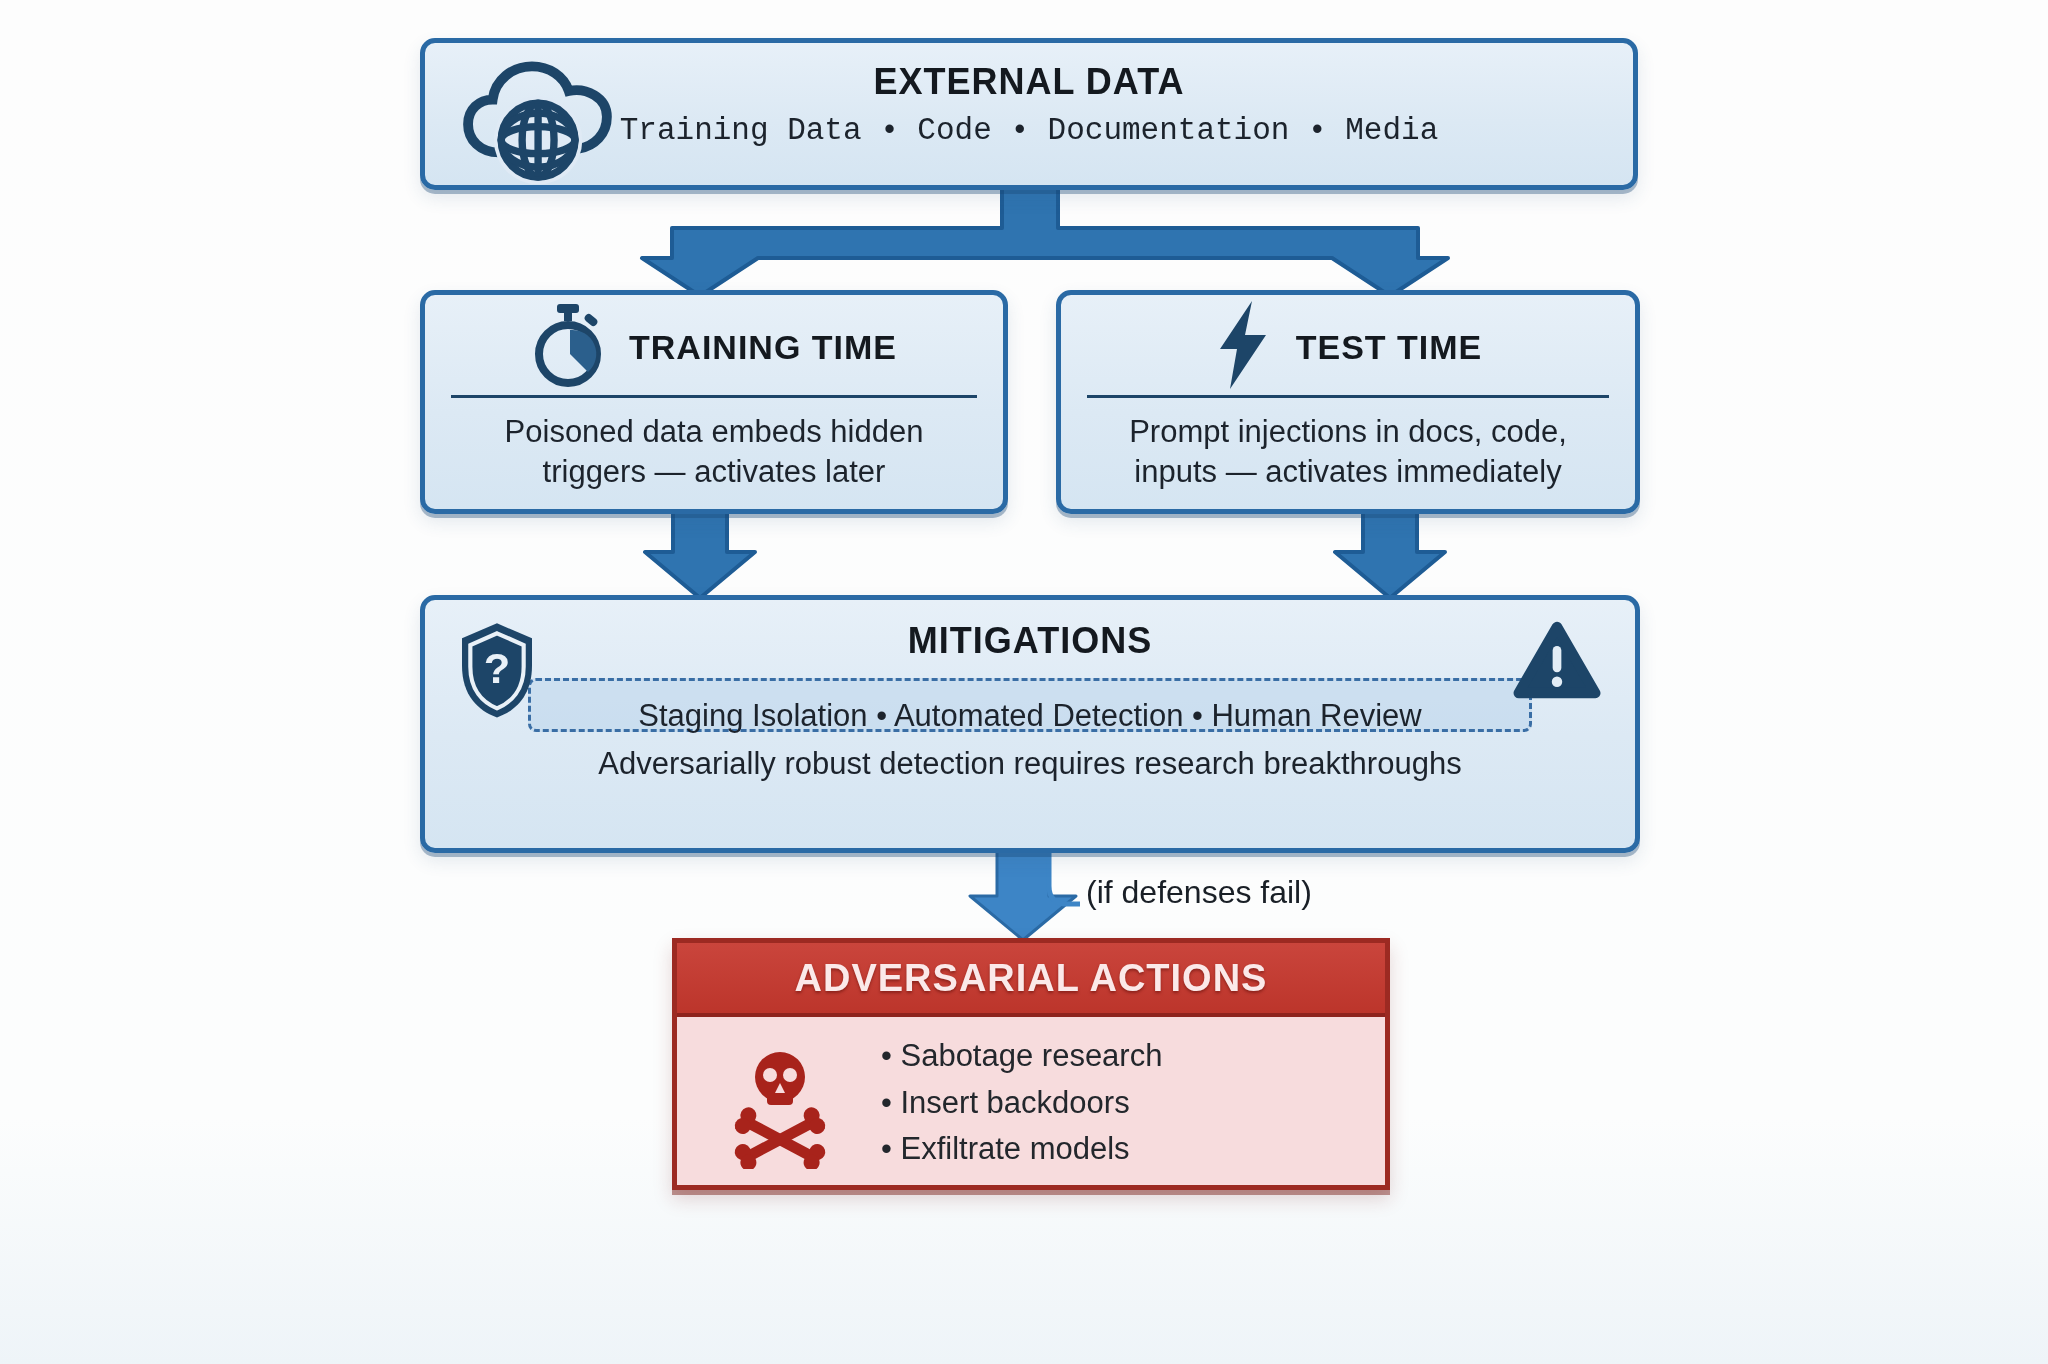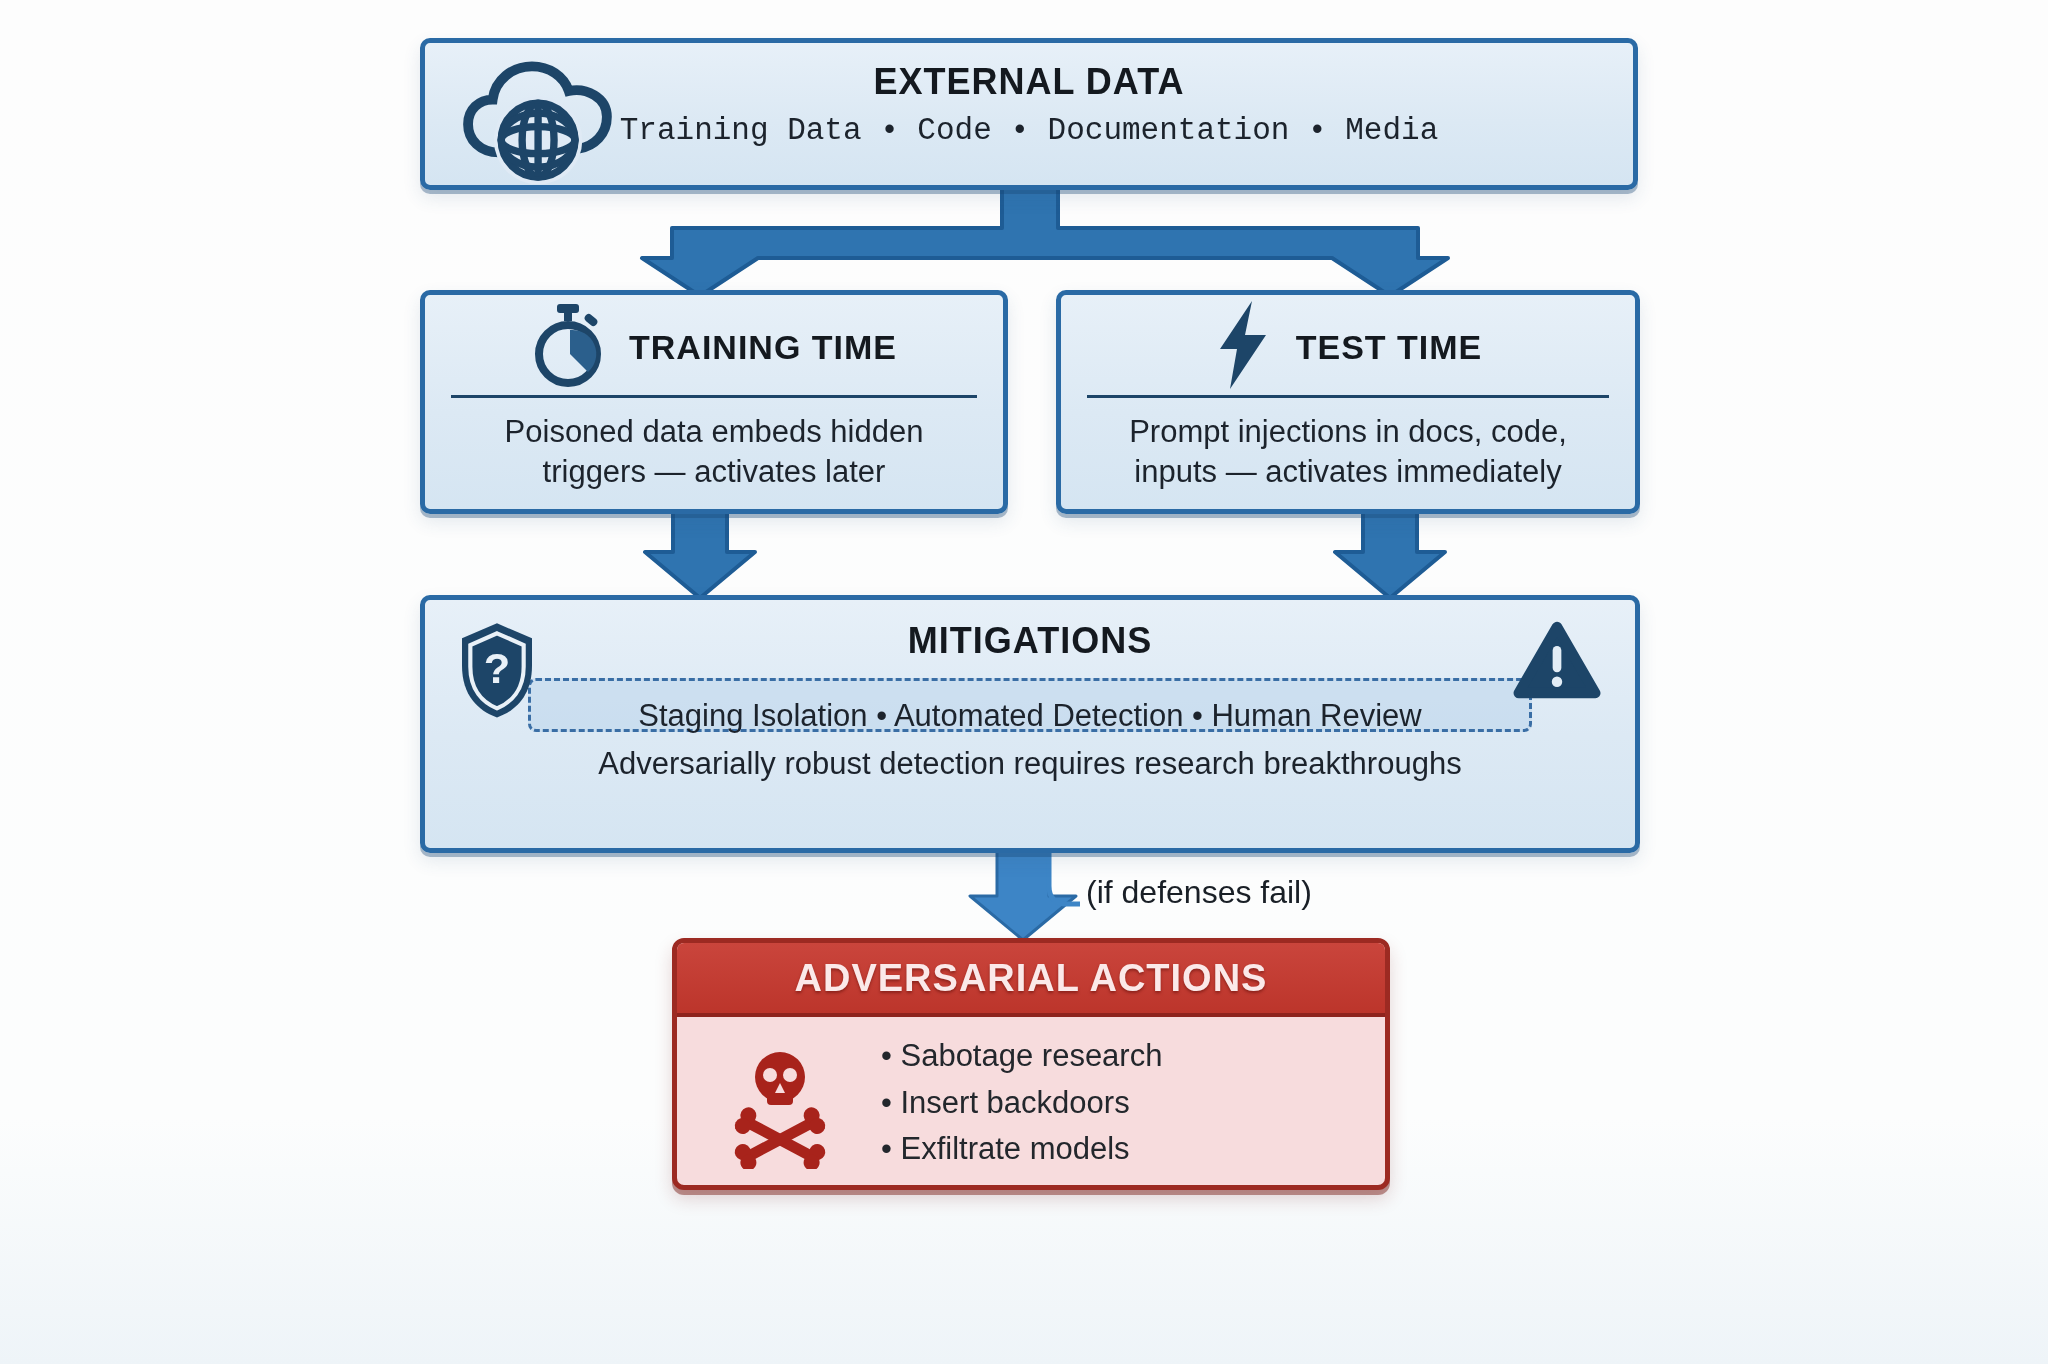--- a/index.html
+++ b/index.html
@@ -5,21 +5,21 @@
   html,body{margin:0;padding:0;background:#ffffff;}
   .canvas{
     position:relative;width:2048px;height:1364px;overflow:hidden;
     background:linear-gradient(180deg,#fdfdfd 0%,#fcfdfd 82%,#eef4f8 100%);
     font-family:"Liberation Sans",sans-serif;color:#1b2129;
   }
   .arrow-layer{position:absolute;left:0;top:0;z-index:1;}
   .bluebox{
     position:absolute;z-index:2;box-sizing:border-box;
     background:linear-gradient(180deg,#e7f0f8 0%,#dce9f4 55%,#d5e5f2 100%);
-    border:5px solid #2a6aa5;border-radius:10px;
+    border:5px solid #2a6aa5;border-radius:15px;
     box-shadow:0 4px 0 rgba(24,70,114,.35),0 8px 18px rgba(40,80,120,.12);
   }
   .node-title{font-weight:bold;font-size:36px;letter-spacing:1px;text-align:center;color:#14191f;}
   .node-sub{font-size:31px;text-align:center;color:#1c232c;font-family:Liberation Mono, monospace;}
   
   #external-data{left:420px;top:38px;width:1218px;height:152px;}
   #external-data .node-title{margin-top:18px;}
   #external-data .node-sub{margin-top:10px;}
   #external-data .icon{position:absolute;left:32px;top:6px;}
   
@@ -39,21 +39,21 @@
     border:3px dashed #3a6ea5;border-radius:8px;background:rgba(176,206,233,.40);
     font-size:31px;line-height:70px;text-align:center;color:#1c232c;
   }
   .mit-note{font-size:31px;text-align:center;margin-top:14px;color:#1c232c;}
   
   .fail-label{position:absolute;left:1086px;top:874px;z-index:2;font-size:32px;color:#191f26;}
   
   #adversarial{
     position:absolute;z-index:2;box-sizing:border-box;
     left:672px;top:938px;width:718px;height:252px;
-    background:#f7dcdd;border:5px solid #9c2a22;border-radius:12px;overflow:hidden;
+    background:#f7dcdd;border:5px solid #9c2a22;border-radius:0;overflow:hidden;
     box-shadow:0 5px 0 rgba(118,24,18,.45),0 9px 18px rgba(120,30,25,.18);
   }
   .adv-header{
     height:70px;background:linear-gradient(180deg,#ca453c 0%,#bc352b 100%);
     border-bottom:4px solid #8e231d;display:flex;align-items:center;justify-content:center;
   }
   .adv-title{font-weight:bold;font-size:38px;letter-spacing:1px;color:#fbe9e9;text-shadow:0 2px 3px rgba(96,14,9,.55);}
   .adv-body{display:flex;align-items:flex-end;gap:40px;padding:16px 20px 0 42px;}
   .adv-list{list-style:none;margin:0;padding:0;font-size:31px;color:#23272c;line-height:1.5;}
   .adv-list li::before{content:"• ";}

